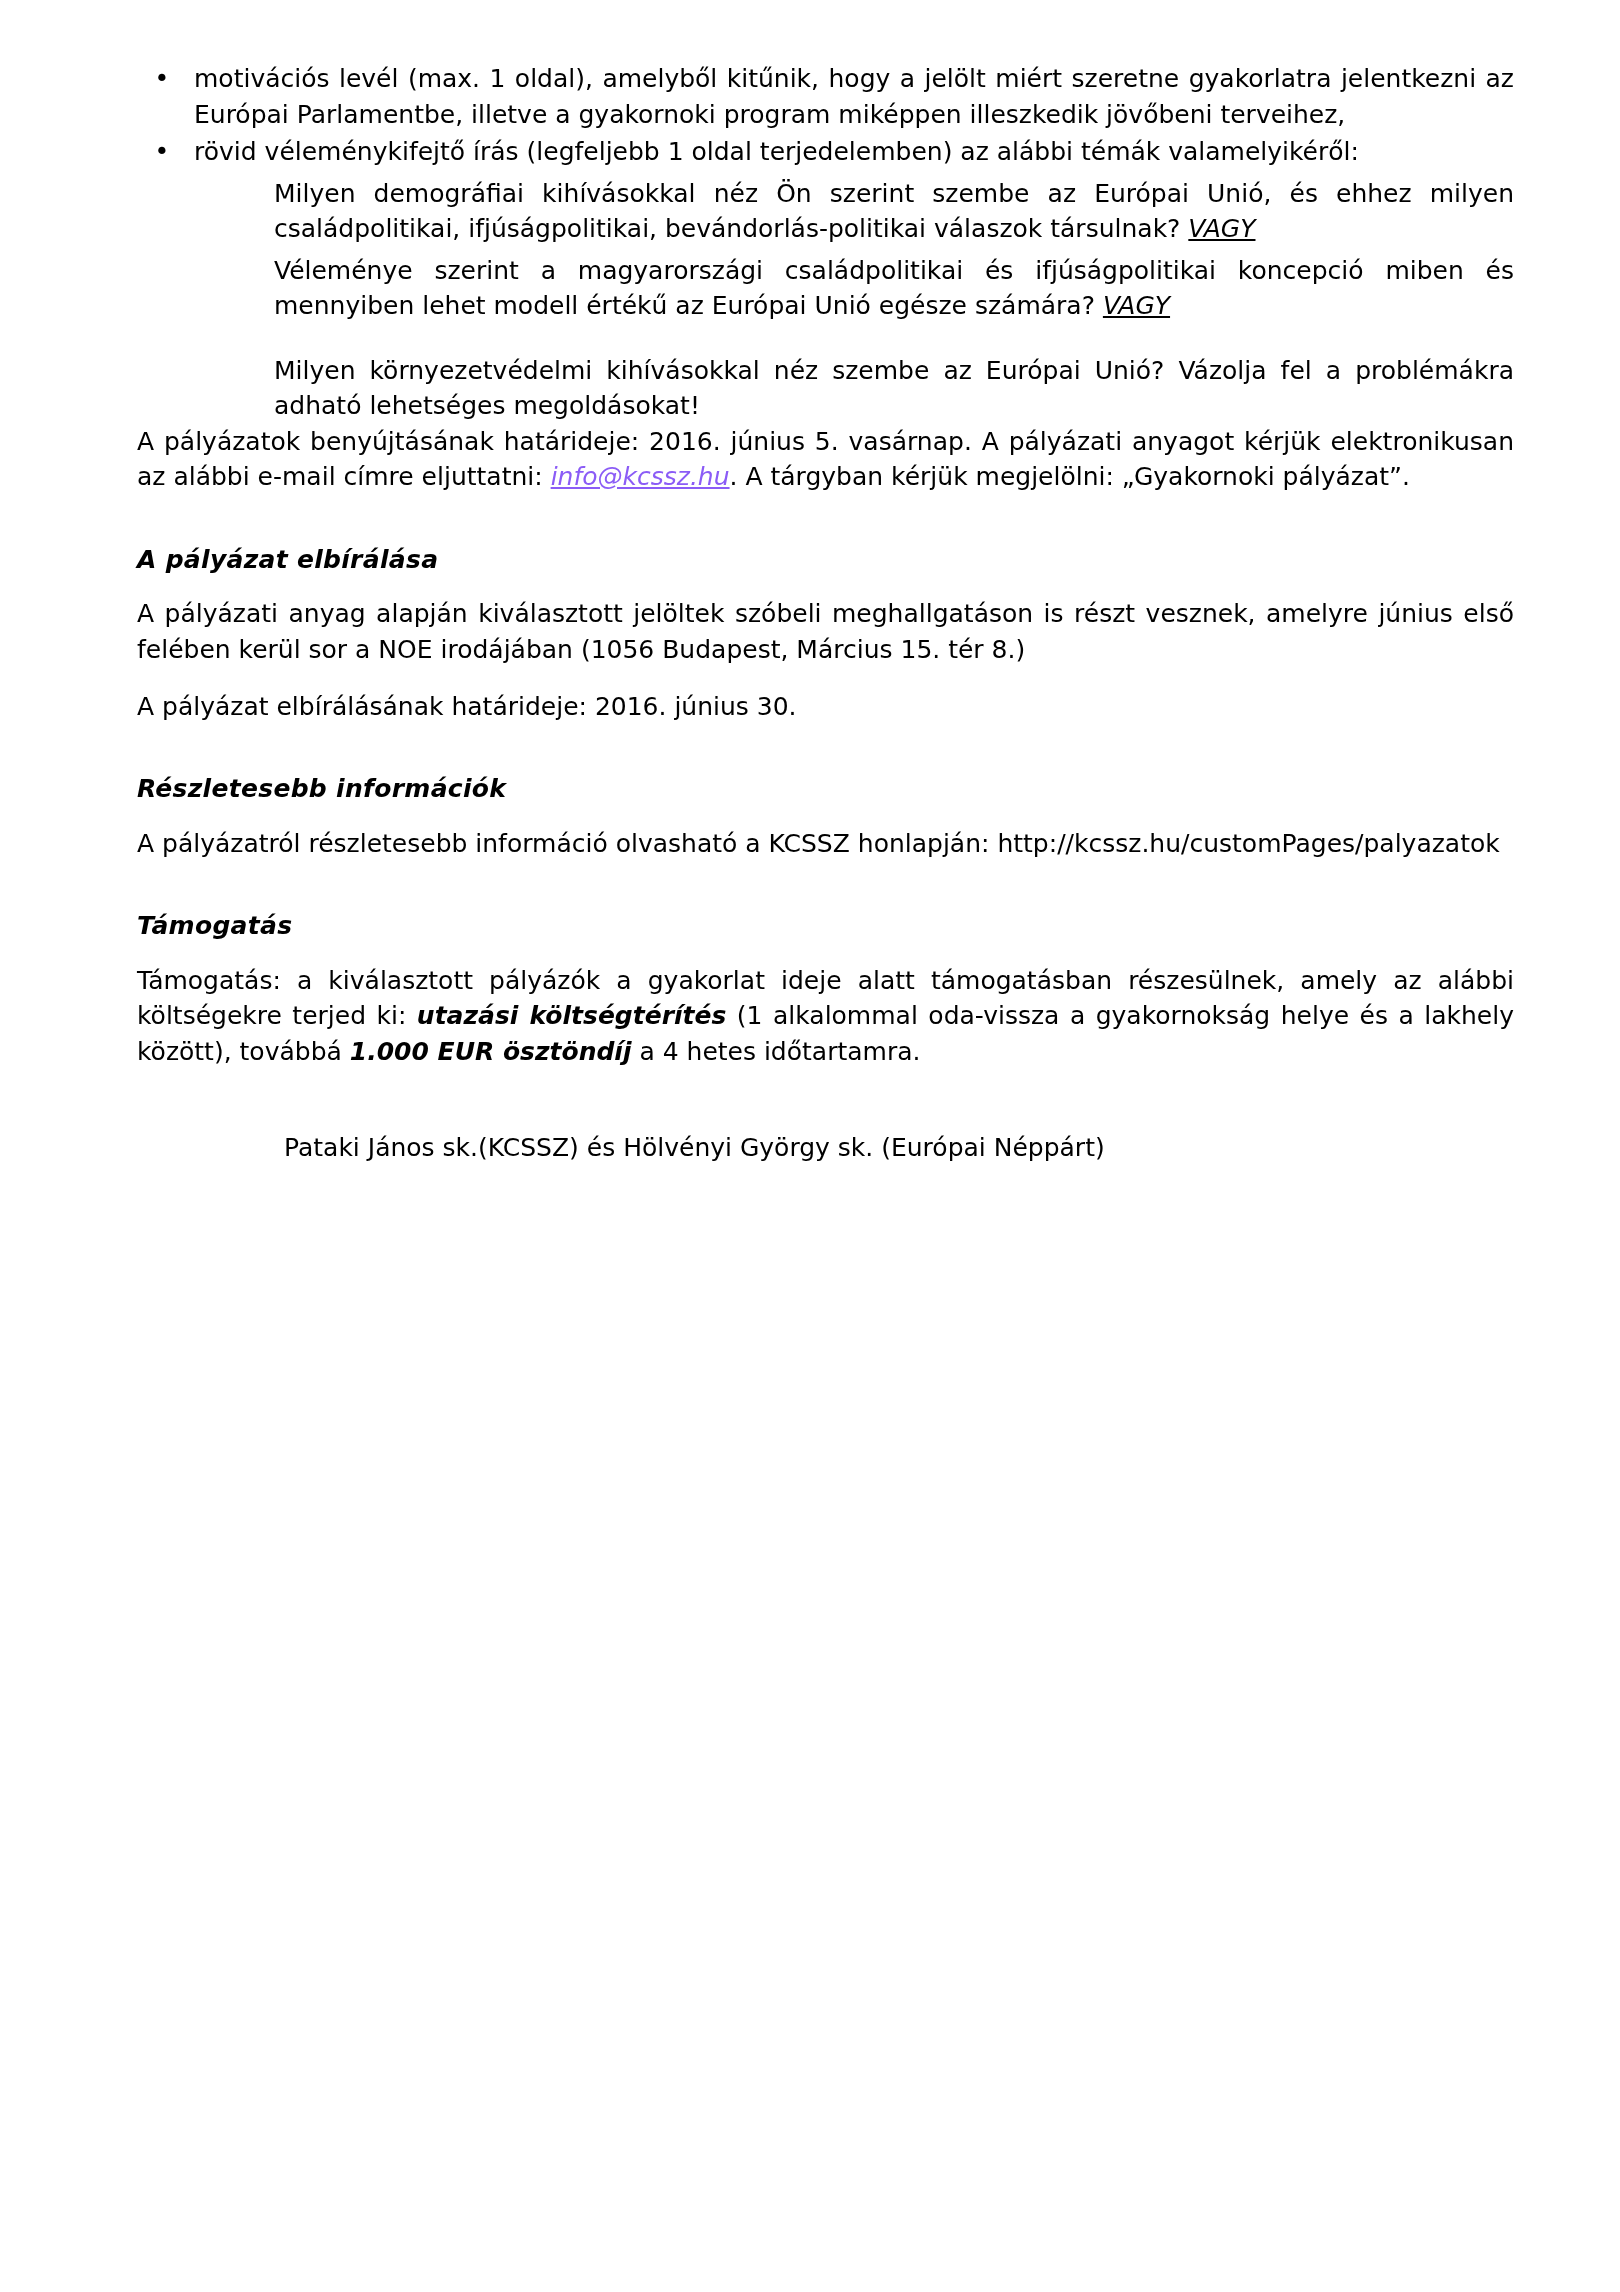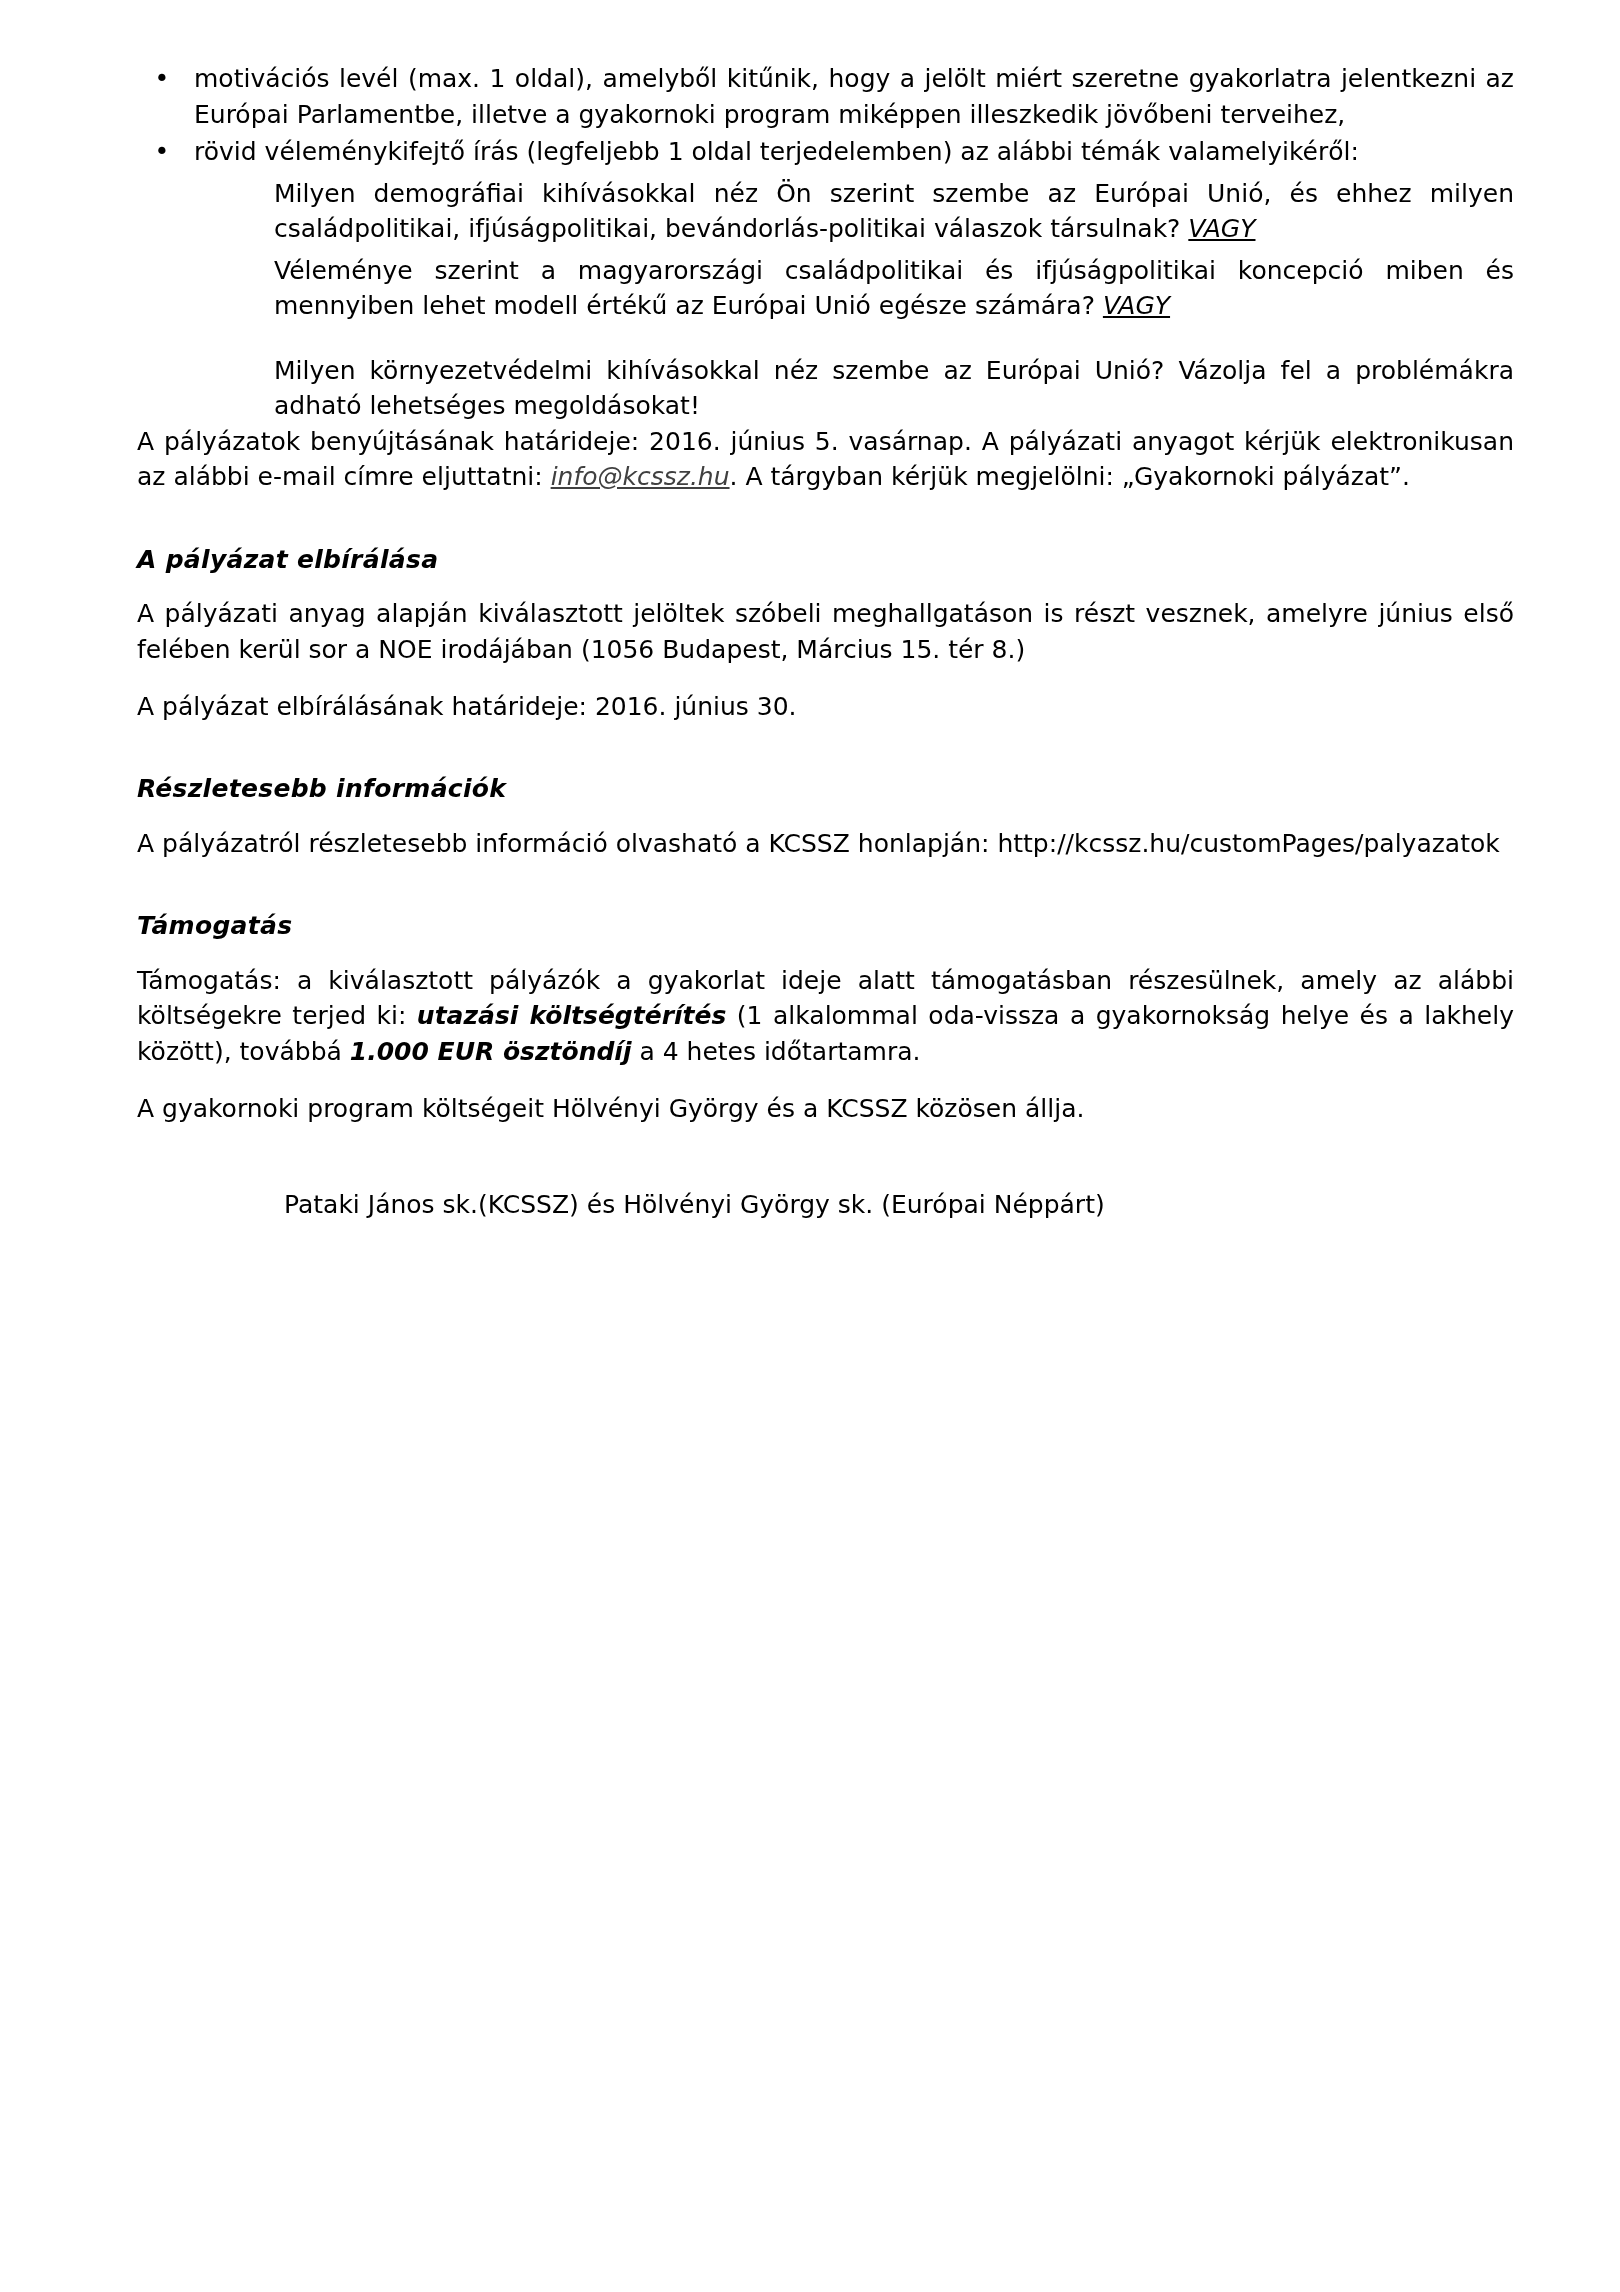--- a/index.html
+++ b/index.html
@@ -69,21 +69,21 @@
     font-size: 25px;
     line-height: 1.42;
     margin: 0 0 21.6px 0;
     text-align: justify;
     text-justify: inter-word;
   }
   p.body.last { margin-bottom: 0; }
   .it { }
   .bld { font-weight: bold; font-style: italic; }
   a.mail {
-    color: #404040;
+    color: #8b5cf6;
     font-style: italic;
     text-decoration: underline;
   }
   .signature {
     margin-top: 61px;
     text-align: left;
     font-size: 25px;
     line-height: 1.42;
     padding: 0 147px;
   }
@@ -130,20 +130,17 @@
 
   <h2 class="section">Részletesebb információk</h2>
   <p class="body">
     <span>A pályázatról részletesebb információ olvasható a KCSSZ honlapján: http://kcssz.hu/customPages/palyazatok</span>
   </p>
 
   <h2 class="section">Támogatás</h2>
   <p class="body">
     <span>Támogatás: a kiválasztott pályázók a gyakorlat ideje alatt támogatásban részesülnek, amely az alábbi költségekre terjed ki: </span><span class="bld">utazási költségtérítés</span><span> (1 alkalommal oda-vissza a gyakornokság helye és a lakhely között), továbbá </span><span class="bld">1.000 EUR ösztöndíj</span><span> a 4 hetes időtartamra.</span>
   </p>
-  <p class="body last">
-    <span>A gyakornoki program költségeit Hölvényi György és a KCSSZ közösen állja.</span>
-  </p>
 
   <div class="signature">Pataki János sk.(KCSSZ) és Hölvényi György sk. (Európai Néppárt)</div>
 
 </div>
 
 
 </body></html>

